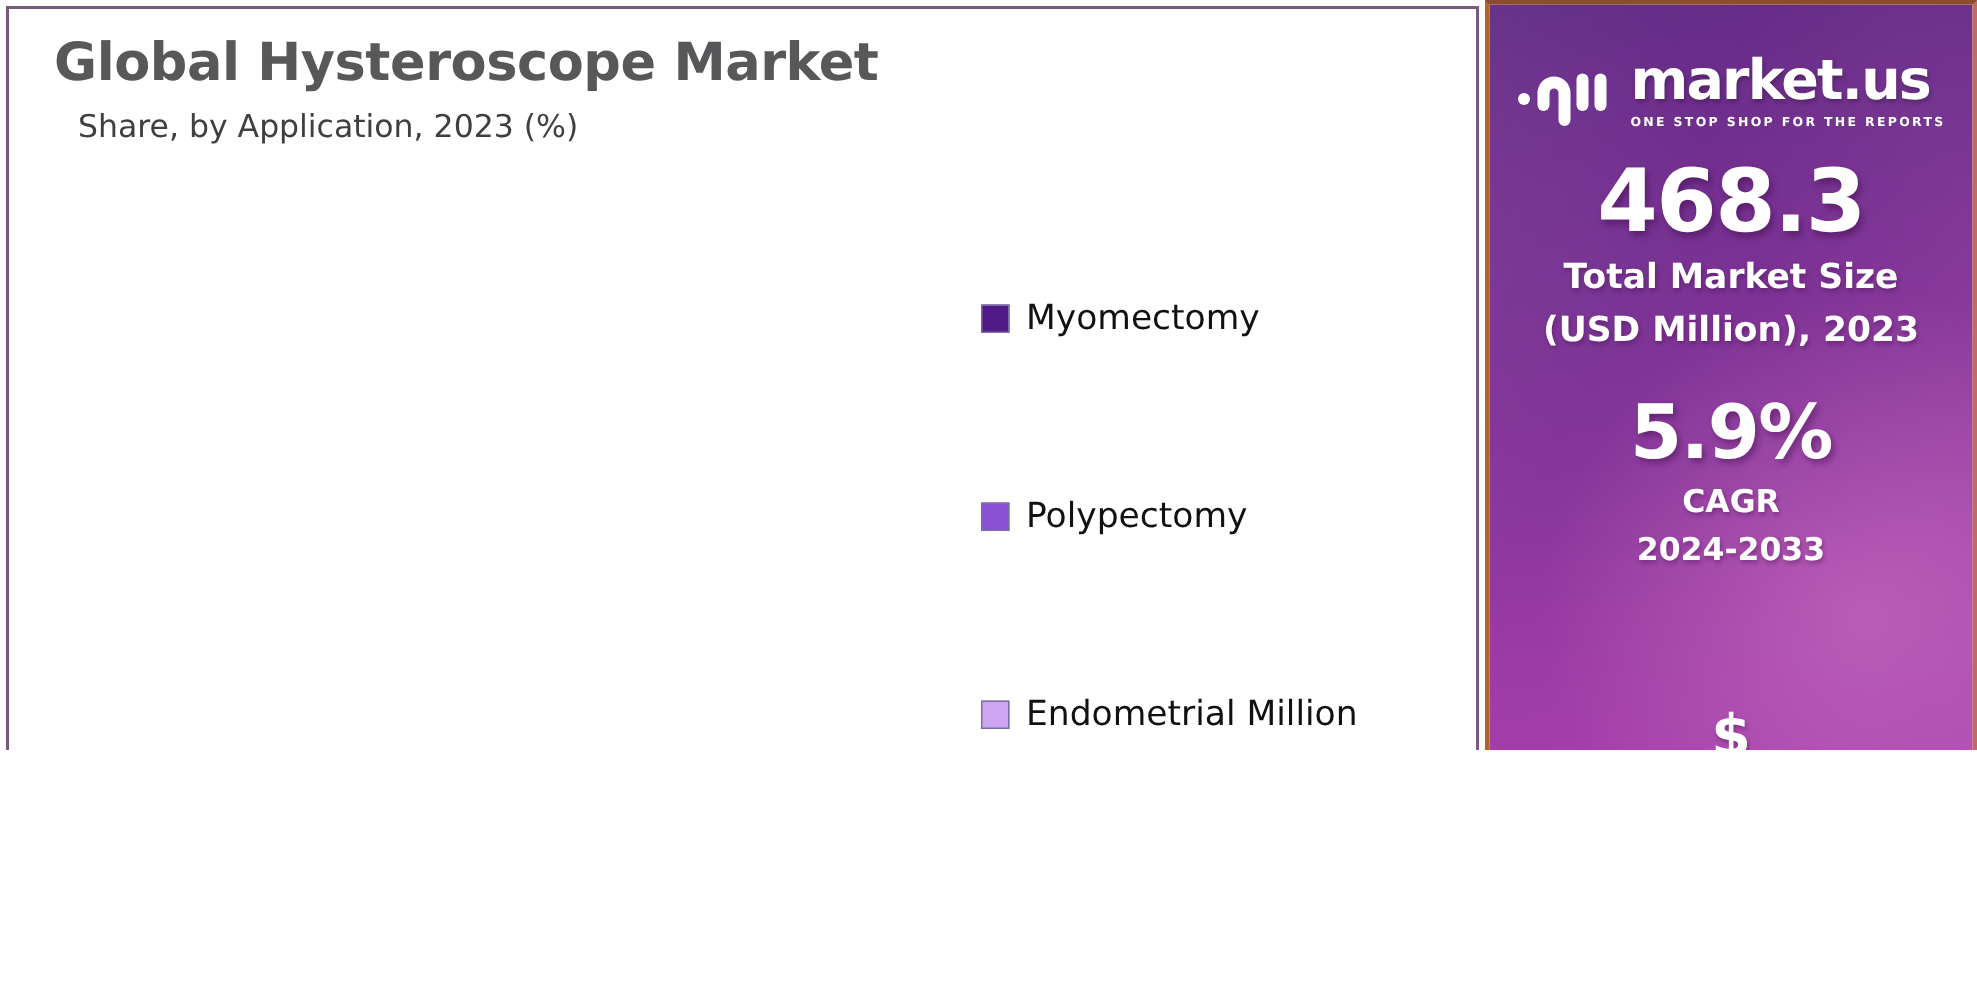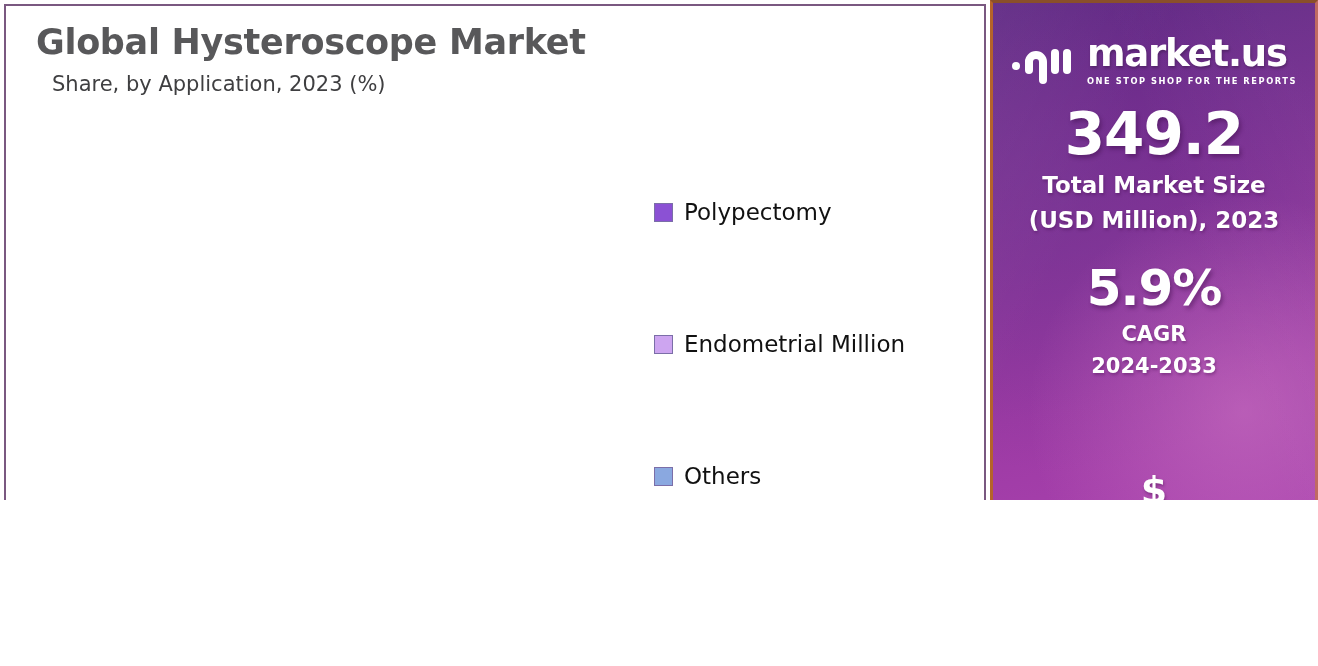--- a/index.html
+++ b/index.html
@@ -231,20 +231,24 @@
   <div class="chart-panel">
 
     <div class="title-block">
       <div class="chart-title">Global Hysteroscope Market</div>
       <div class="chart-subtitle">Share, by Application, 2023 (%)</div>
     </div>
 
 
     <div class="legend">
       <div class="legend-item">
+        <span class="legend-swatch" style="background:#501a87"></span>
+        <span class="legend-label">Myomectomy</span>
+      </div>
+      <div class="legend-item">
         <span class="legend-swatch" style="background:#8b51d4"></span>
         <span class="legend-label">Polypectomy</span>
       </div>
       <div class="legend-item">
         <span class="legend-swatch" style="background:#cda5f0"></span>
         <span class="legend-label">Endometrial Million</span>
       </div>
       <div class="legend-item">
         <span class="legend-swatch" style="background:#8aa8e0"></span>
         <span class="legend-label">Others</span>
@@ -265,21 +269,21 @@
           <rect x="52" y="12" width="8" height="25" rx="4"></rect>
         </g>
       </svg>
       <div class="logo-text-block">
         <div class="logo-wordmark">market.us</div>
         <div class="logo-tagline">ONE STOP SHOP FOR THE REPORTS</div>
       </div>
     </div>
 
     <div class="stat-block" id="stat-market">
-      <div class="stat-value">349.2</div>
+      <div class="stat-value">468.3</div>
       <div class="stat-caption">Total Market Size</div>
       <div class="stat-caption">(USD Million), 2023</div>
     </div>
 
     <div class="stat-block" id="stat-cagr">
       <div class="stat-value small">5.9%</div>
       <div class="stat-caption tight">CAGR</div>
       <div class="stat-caption tight">2024-2033</div>
     </div>
 

